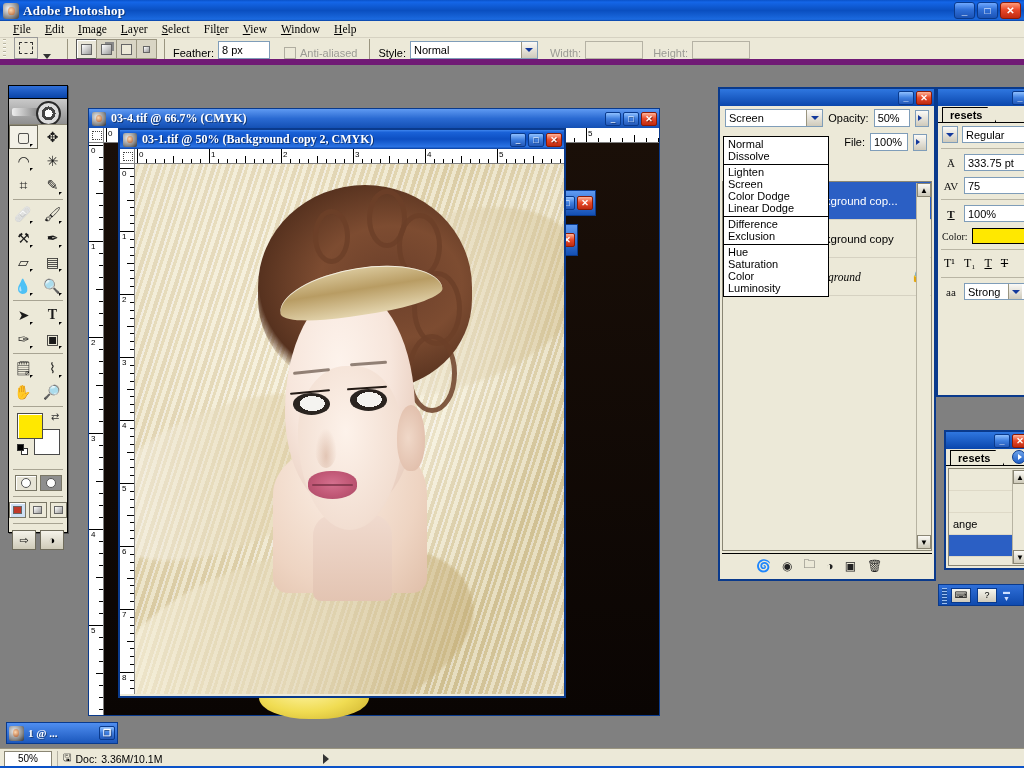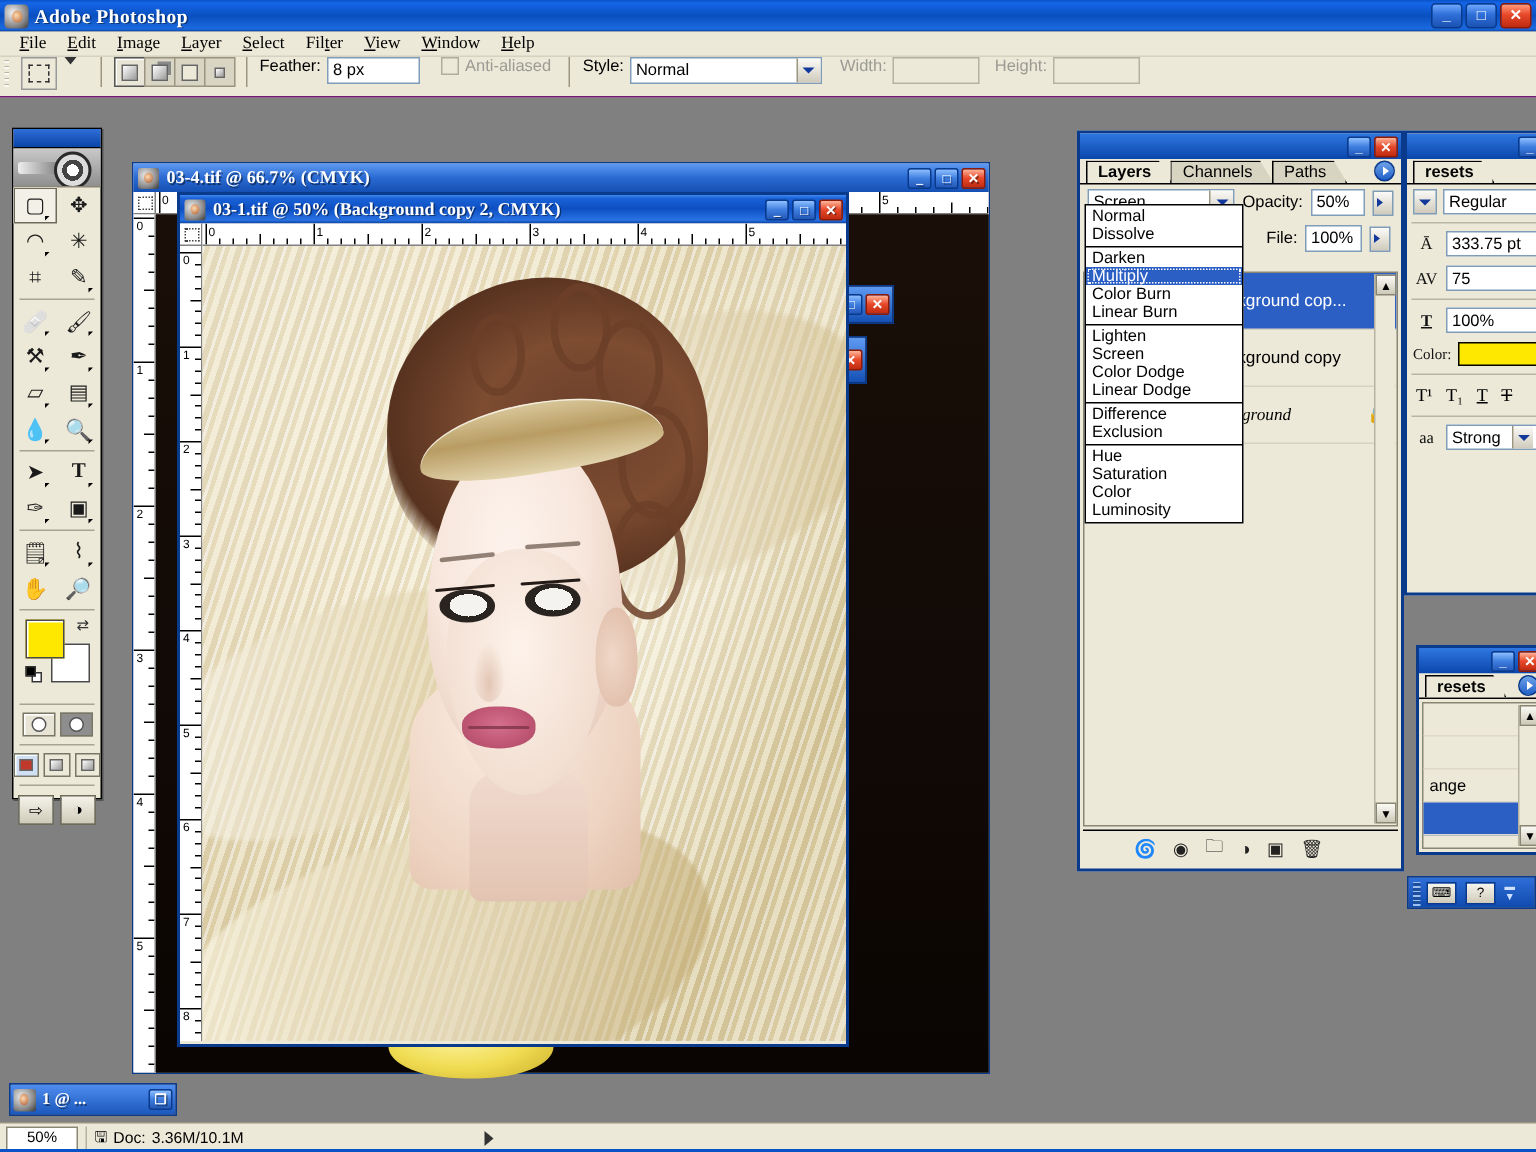--- a/index.html
+++ b/index.html
@@ -52,22 +52,22 @@
   }
   #menubar .mi {
     padding:1px 7px; font-size:11.5px; color:#000; cursor:default;
     font-family:"Liberation Serif", serif;
   }
   #menubar .mi u { text-decoration:underline; }
 
   
   #optbar {
     position:absolute; left:0; top:38px; width:1024px; height:27px;
-    background:#ece9d8; border-bottom:1px solid #701a75;
-    display:flex; align-items:flex-start;
+    background:#ece9d8; border-bottom:6px solid #701a75;
+    display:flex; align-items:flex-end;
   }
   .grip { width:7px; height:22px; margin:0 3px 0 2px;
     background-image:repeating-linear-gradient(180deg,#b8b4a0 0 1px, #fbfaf5 1px 2px, transparent 2px 4px);
     background-size:3px 4px; background-position:1px 2px; background-repeat:repeat-y;
   }
   .sep-v { width:1px; height:20px; background:#9a9580; margin:0 8px; }
   .ob-label { color:#000; font-size:11px; margin-right:4px; }
   .ob-label.dim { color:#9b9b94; }
   .tool-chip {
     width:24px; height:22px; border:1px solid #999; background:#ece9d8;
@@ -385,21 +385,21 @@
       </div>
     <div class="selmode">
         <div class="sq" style="background:#ece9d8"></div>
       </div>
     <div class="selmode">
         <div class="sq" style="width:7px;height:7px"></div>
       </div>
   </div>
   <div class="sep-v"></div>
   <span class="ob-label">Feather:</span>
-  <div class="tfield" style="width:62px">8 px</div>
+  <div class="tfield" style="width:52px">8 px</div>
   <div style="width:14px"></div>
   <div class="cbox"></div>
   <span class="ob-label dim">Anti-aliased</span>
   <div class="sep-v"></div>
   <span class="ob-label">Style:</span>
   <div class="combo" style="width:128px">
     <span>Normal</span>
     <span class="cb-btn">
         <i class="cb-caret"></i>
       </span>
@@ -828,26 +828,20 @@
   </div>
 </div>
 
 <div id="layerspal">
   <div class="pal-title">
     <div class="pbtns">
       <div class="dwb">_</div>
       <div class="dwb close">✕</div>
     </div>
   </div>
-  <div class="ptab-row">
-    <div class="ptab on">Layers</div>
-    <div class="ptab">Channels</div>
-    <div class="ptab">Paths</div>
-    <div class="pal-menu-btn"></div>
-  </div>
 
   <div class="lp-row">
     <div class="combo" style="width:102px">
       <span>Screen</span>
       <span class="cb-btn">
           <i class="cb-caret"></i>
         </span>
     </div>
     <span class="lp-lab">Opacity:</span>
     <div class="tfield" style="width:38px">50%</div>
@@ -912,26 +906,20 @@
     <span class="footico">🗑</span>
   </div>
 </div>
 
 <div id="blenddrop">
   <div class="grp">
     <div class="it">Normal</div>
     <div class="it">Dissolve</div>
   </div>
   <div class="grp">
-    <div class="it">Darken</div>
-    <div class="it hi">Multiply</div>
-    <div class="it">Color Burn</div>
-    <div class="it">Linear Burn</div>
-  </div>
-  <div class="grp">
     <div class="it">Lighten</div>
     <div class="it">Screen</div>
     <div class="it">Color Dodge</div>
     <div class="it">Linear Dodge</div>
   </div>
   <div class="grp">
     <div class="it">Difference</div>
     <div class="it">Exclusion</div>
   </div>
   <div class="grp">

